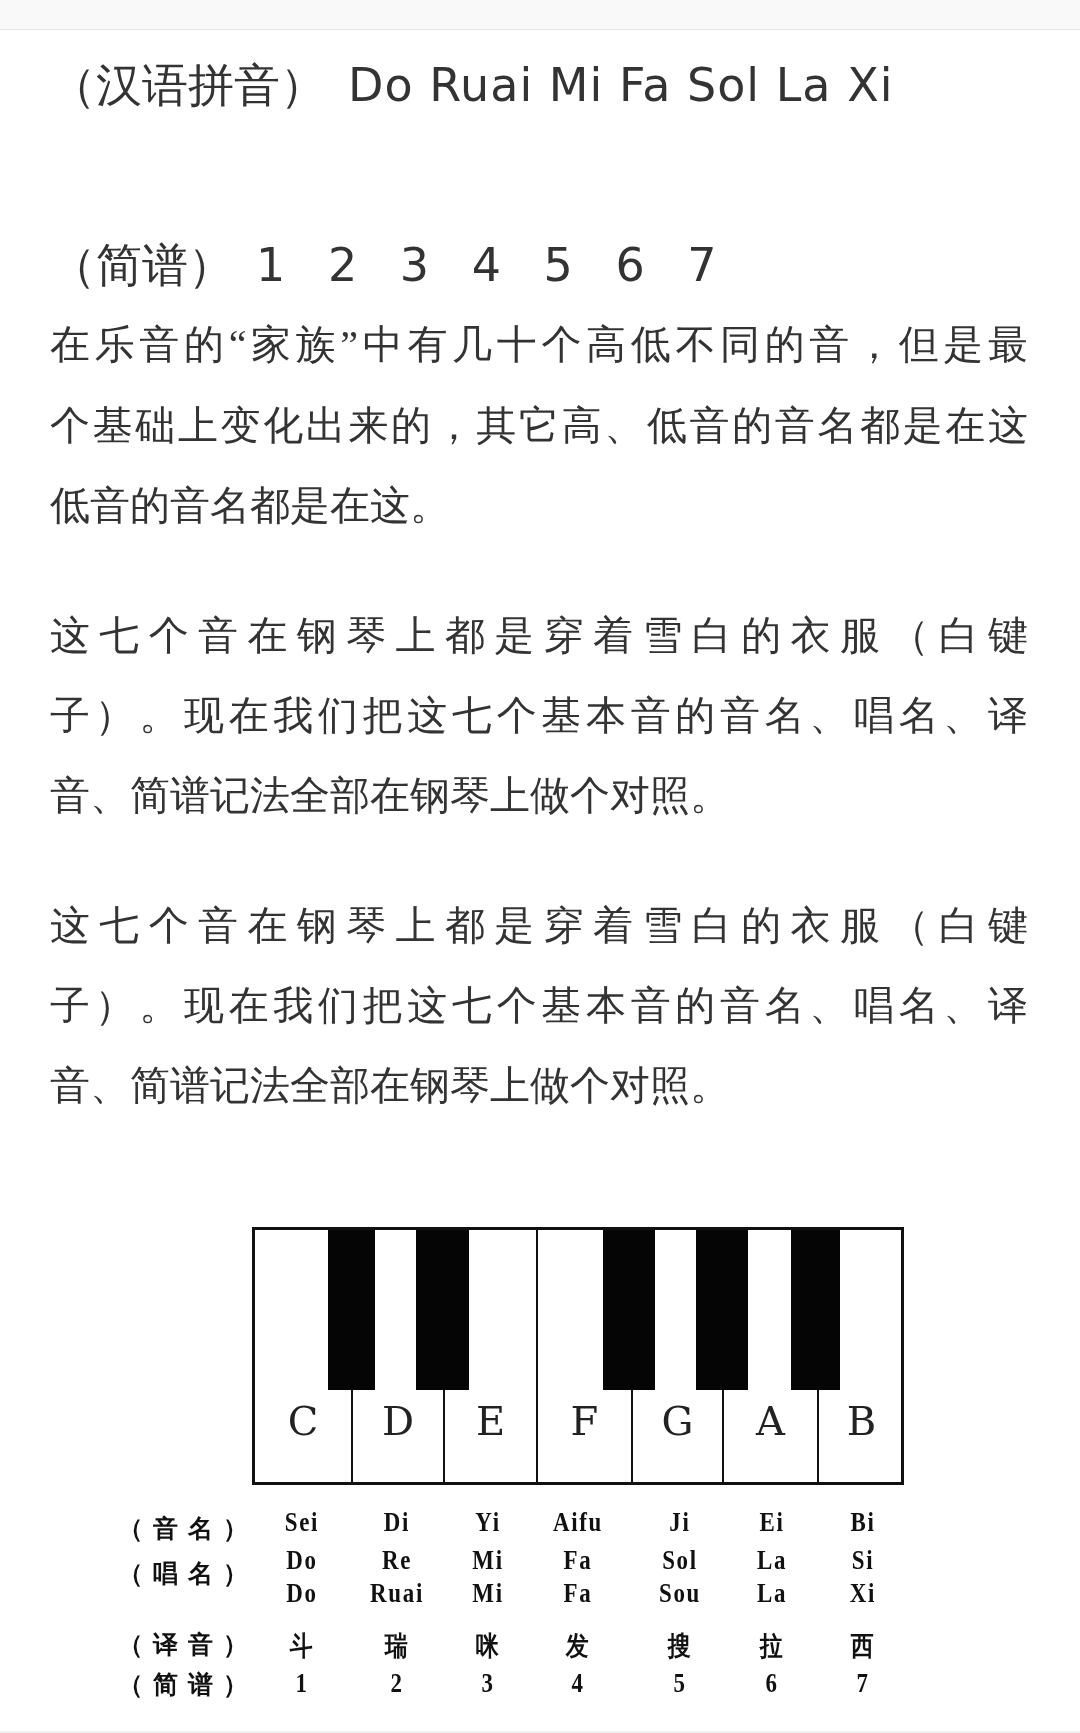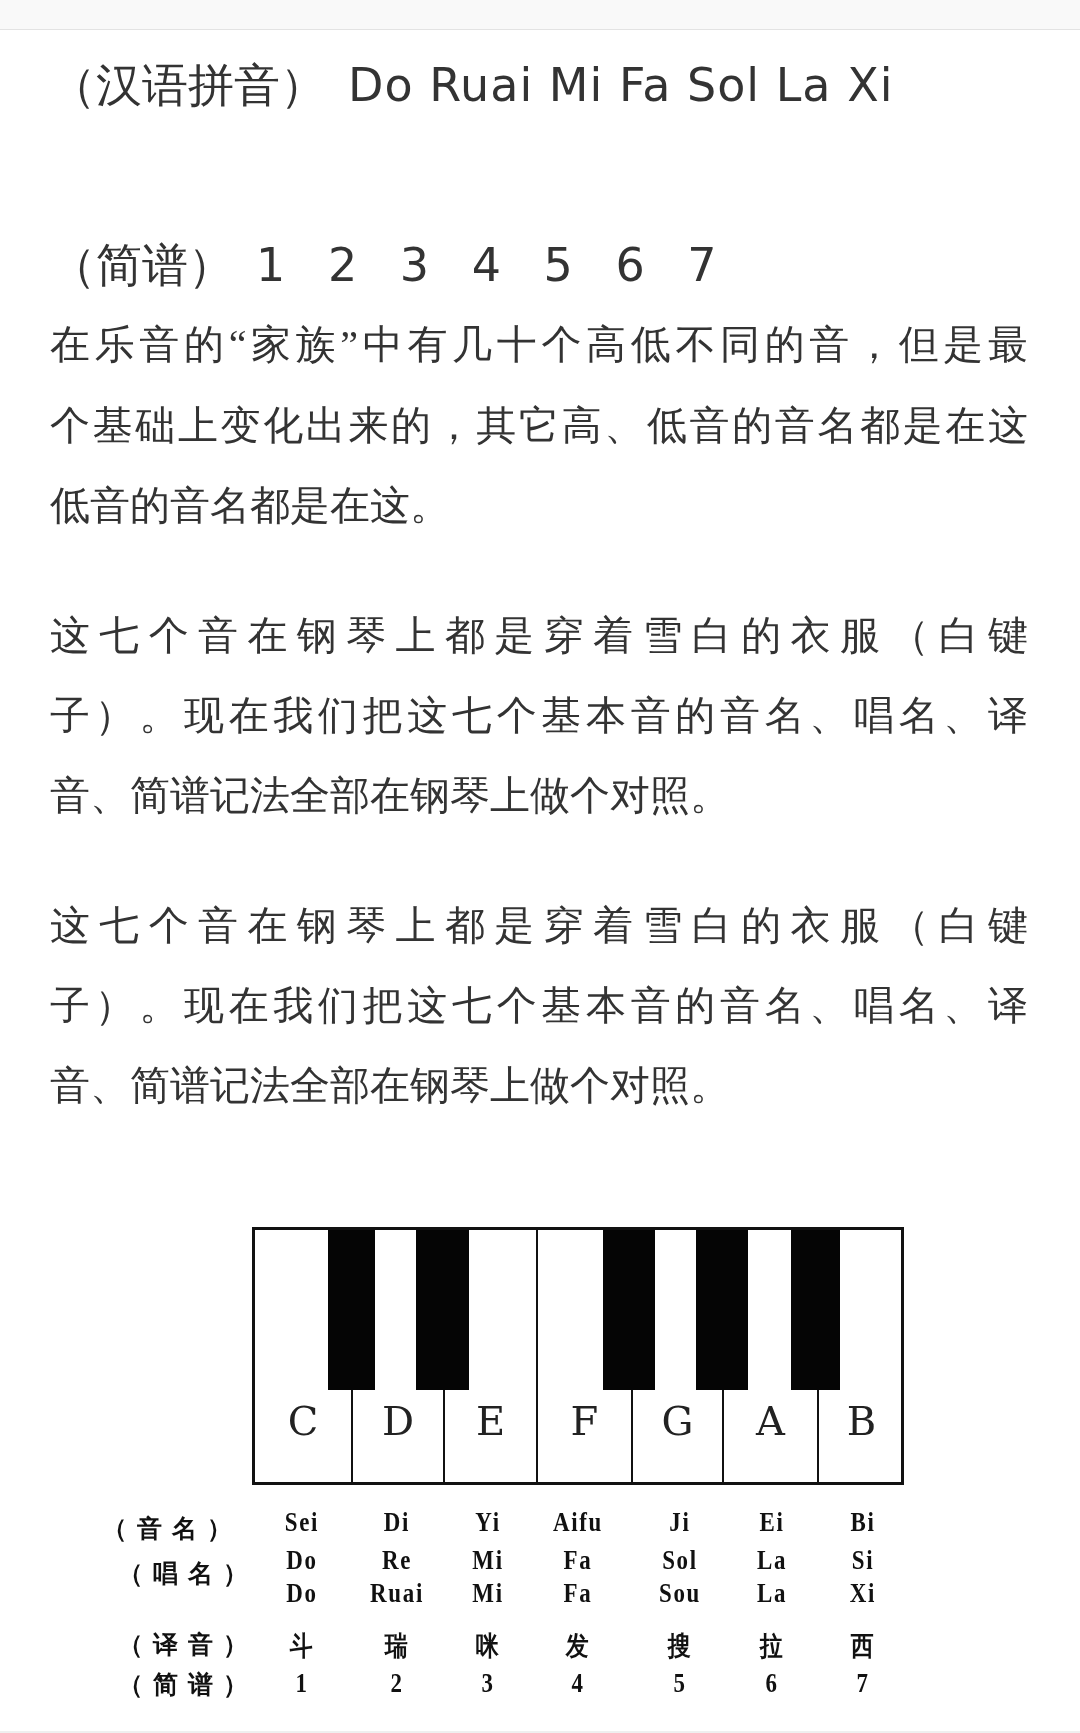--- a/index.html
+++ b/index.html
@@ -88,21 +88,21 @@
         <span class="klabel">B</span>
       </div>
 
     <div class="bkey" style="left:73px; width:47px;"></div>
     <div class="bkey" style="left:161px; width:53px;"></div>
     <div class="bkey" style="left:348px; width:52px;"></div>
     <div class="bkey" style="left:441px; width:52px;"></div>
     <div class="bkey" style="left:536px; width:49px;"></div>
   </div>
 
-  <div class="tbl-label" style="left:2px; top:312px;text-align:center;">（音名）</div>
+  <div class="tbl-label" style="left:18px; top:312px;text-align:center;">（音名）</div>
   <div class="tbl-label" style="left:18px; top:357px;">（唱名）</div>
   <div class="tbl-label" style="left:18px; top:428px;">（译音）</div>
   <div class="tbl-label" style="left:18px; top:468px;">（简谱）</div>
 
   <div>
     <div class="tbl-cell" style="left:202px; top:307px;">Sei</div>
     <div class="tbl-cell" style="left:297px; top:307px;">Di</div>
     <div class="tbl-cell" style="left:388px; top:307px;">Yi</div>
     <div class="tbl-cell" style="left:478px; top:307px;">Aifu</div>
     <div class="tbl-cell" style="left:580px; top:307px;">Ji</div>

